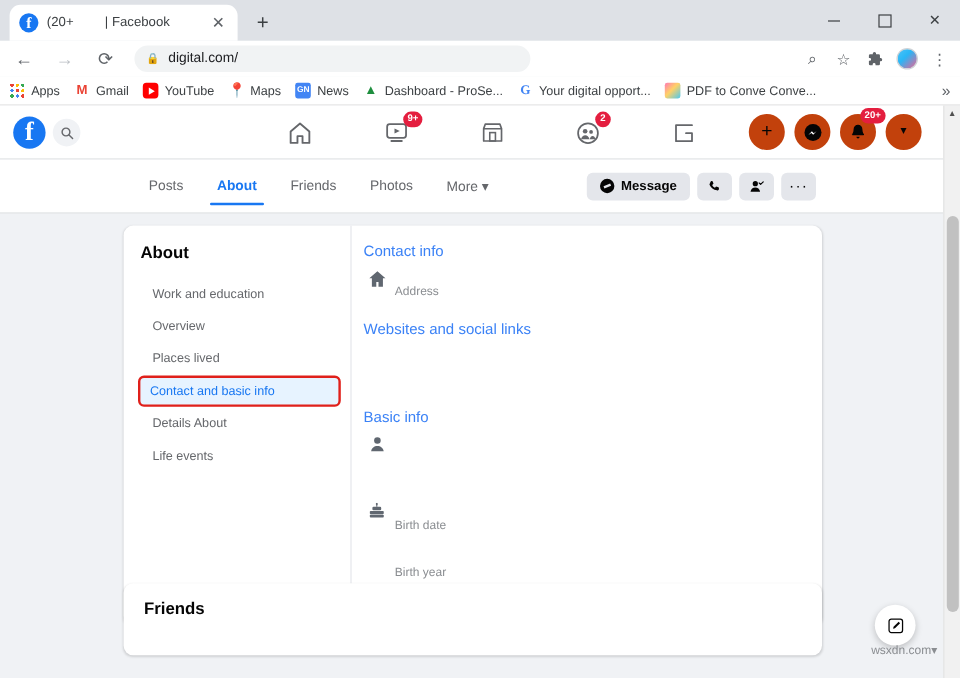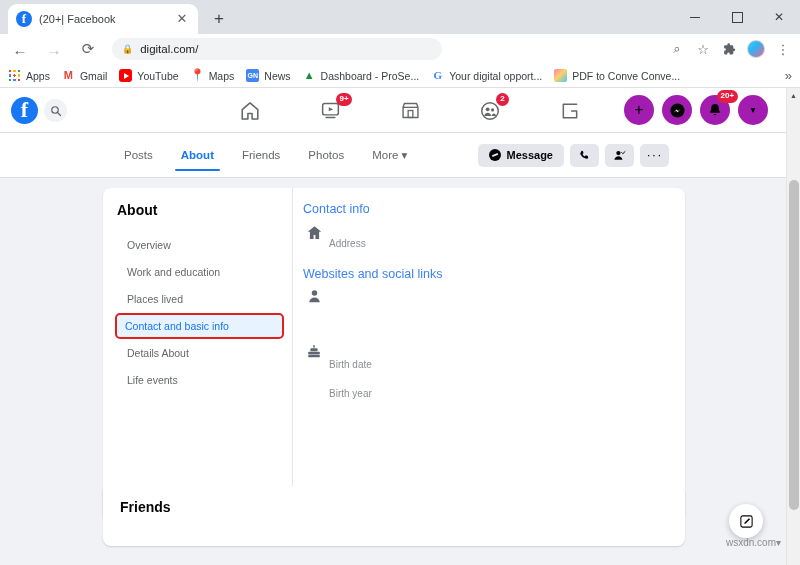--- a/index.html
+++ b/index.html
@@ -24,21 +24,21 @@
   .tab-favicon {
     width: 16px; height: 16px; border-radius: 50%;
     background: #1877f2; color: #fff; flex: 0 0 auto;
     font-size: 13px; font-weight: bold; line-height: 16px; text-align: center;
     font-family: "Liberation Serif", serif;
   }
   .tab-title-left {
     font-size: 11px; color: #3c4043; margin-left: 7px; white-space: nowrap;
   }
   .tab-title-right {
-    font-size: 11px; color: #3c4043; white-space: nowrap;
+    font-size: 11px; color: #3c4043; margin-left: 26px; white-space: nowrap;
     flex: 1 1 auto;
   }
   .tab-close {
     font-size: 13px; color: #5f6368; width: 16px; text-align: center;
     line-height: 16px; flex: 0 0 auto;
   }
   .newtab {
     position: absolute; left: 208px; top: 8px; width: 22px; height: 22px;
     text-align: center; line-height: 21px; font-size: 17px; color: #3c4043;
   }
@@ -132,21 +132,21 @@
     width: 80px; height: 45px; display: flex; align-items: center;
     justify-content: center; position: relative; color: #65676b;
   }
   .badge {
     position: absolute; background: #e41e3f; color: #fff; border-radius: 9px;
     font-size: 8px; line-height: 12px; height: 13px; min-width: 13px;
     padding: 0 3.5px; text-align: center; font-weight: bold;
   }
   .fb-right { position: absolute; right: 18px; top: 7px; display: flex; align-items: center; }
   .circ {
-    width: 30px; height: 30px; border-radius: 50%; background: #a21caf;
+    width: 30px; height: 30px; border-radius: 50%; background: #c2410c;
     display: flex; align-items: center; justify-content: center;
     margin-left: 8px; position: relative; color: #050505; font-size: 13px;
   }
 
   
   .page {
     position: absolute; top: 133px; left: 0; width: 786px; bottom: 0;
     background: #f0f2f5; overflow: hidden;
   }
   .profile-nav {
@@ -157,21 +157,21 @@
   .pn-tabs { display: flex; margin-left: 110px; }
   .pn-tab {
     padding: 0 14px; height: 32px; display: flex; align-items: center;
     font-size: 11.5px; color: #65676b; position: relative;
   }
   .pn-tab.active { color: #1877f2; font-weight: bold; }
   .pn-tab.active::after {
     content: ""; position: absolute; left: 8px; right: 8px; bottom: 0;
     height: 2.5px; background: #1877f2; border-radius: 2px;
   }
-  .pn-actions { position: absolute; right: 111px; display: flex; }
+  .pn-actions { position: absolute; right: 100px; display: flex; }
   .btn-msg {
     height: 23px; background: #e4e6eb; border-radius: 5px; padding: 0 11px;
     display: flex; align-items: center; font-size: 11px; font-weight: bold;
     color: #050505; margin-right: 6px;
   }
   .btn-msg-ico {
     width: 12px; height: 12px; border-radius: 50%; background: #050505;
     margin-right: 6px; position: relative;
   }
   .btn-msg-ico::after {
@@ -421,42 +421,43 @@
           <span style="font-size:13px;letter-spacing:1px;line-height:0.6;">···</span>
         </div>
       </div>
     </div>
 
     <div class="cards">
       <div class="card-about">
 
         <div class="about-side">
           <div class="about-title">About</div>
+          <div class="side-item">Work and education</div>
           <div class="side-item">Overview</div>
-          <div class="side-item">Work and education</div>
           <div class="side-item">Places lived</div>
           <div class="side-item selected">Contact and basic info</div>
           <div class="side-item">Details About</div>
           <div class="side-item">Life events</div>
         </div>
 
         <div class="about-main">
           <div class="sec-title">Contact info</div>
 
           <div class="info-row">
             <span class="info-ico">
               <svg width="17" height="17" viewBox="0 0 24 24" class="svgico">
                 <path d="M12 3 2.5 11h3v10h5.2v-5.6h2.6V21H18.5V11h3z" fill="#606770"></path>
               </svg>
             </span>
             <span class="info-label">Address</span>
           </div>
 
           <div class="sec-title" style="margin-top:18px;">Websites and social links</div>
 
+          <div class="sec-title" style="margin-top:60px;">Basic info</div>
 
           <div class="info-row">
             <span class="info-ico">
               <svg width="15" height="15" viewBox="0 0 24 24" class="svgico">
                 <circle cx="12" cy="6.5" r="4.4" fill="#606770"></circle>
                 <path d="M3.6 21c.6-4.8 4.2-7.3 8.4-7.3s7.8 2.5 8.4 7.3z" fill="#606770"></path>
               </svg>
             </span>
           </div>
 
@@ -468,21 +469,21 @@
                 <rect x="6.5" y="5" width="11" height="4.4" rx="1.4" fill="#606770"></rect>
                 <rect x="3.3" y="10.2" width="17.4" height="4" rx="1" fill="#606770"></rect>
                 <rect x="3.3" y="15" width="17.4" height="3.5" rx="1" fill="#606770"></rect>
               </svg>
             </span>
             <span class="info-label">Birth date</span>
           </div>
 
           <div class="info-row" style="margin-top:18px;">
             <span class="info-ico"></span>
-            <span class="info-label" style="margin-top:0;">Birth year</span>
+            <span class="info-label" style="margin-top:10px;">Birth year</span>
           </div>
         </div>
 
       </div>
     </div>
 
     <div class="card-friends">
       <div class="friends-title">Friends</div>
     </div>
 

